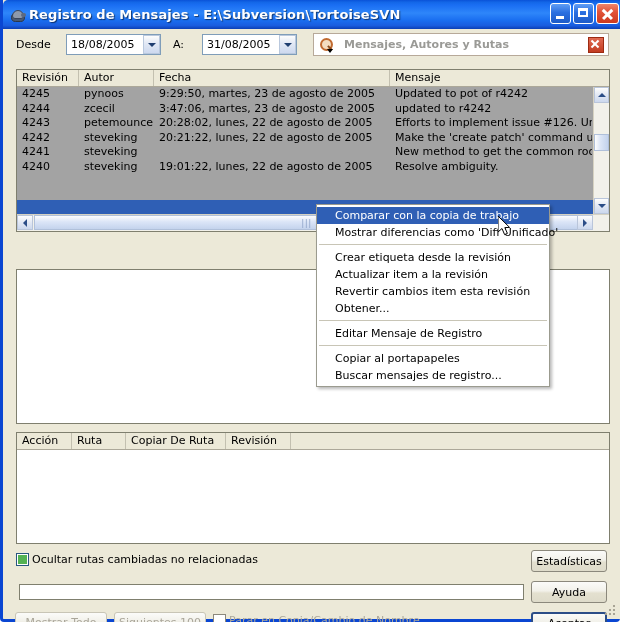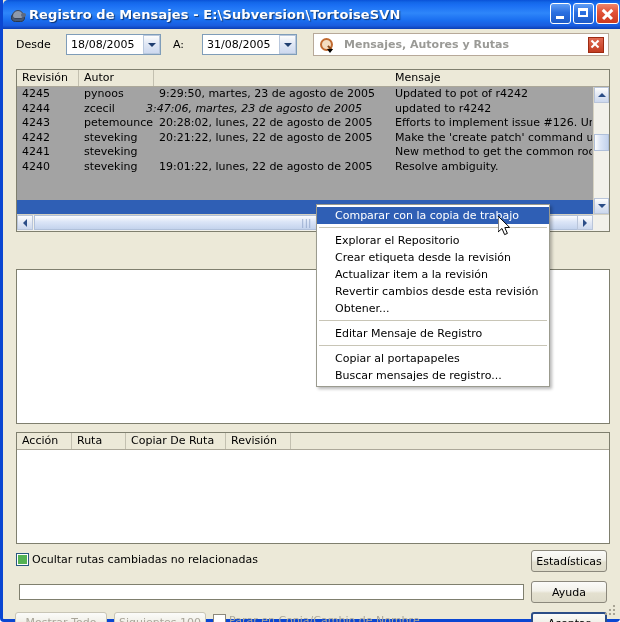--- a/index.html
+++ b/index.html
@@ -466,34 +466,35 @@
           <span class="x1"></span>
             <span class="x2"></span>
         </span>
       </div>
     </div>
 
     <div class="loglist">
       <div class="lhead">
         <div class="hcell" style="left:0; width:62px;">Revisión</div>
         <div class="hcell" style="left:62px; width:75px;">Autor</div>
+        <div class="hcell" style="left:137px; width:236px;">Fecha</div>
         <div class="hcell" style="left:373px; width:204px; border-right:none;">Mensaje</div>
       </div>
 
       <div class="lbody">
         <div class="lrow">
           <span class="cell" style="left:0;   width:62px;">4245</span>
           <span class="cell" style="left:62px; width:75px;">pynoos</span>
           <span class="cell" style="left:137px;width:236px;">9:29:50, martes, 23 de agosto de 2005</span>
           <span class="cell" style="left:373px;width:202px;">Updated to pot of r4242</span>
         </div>
         <div class="lrow">
           <span class="cell" style="left:0;   width:62px;">4244</span>
           <span class="cell" style="left:62px; width:75px;">zcecil</span>
-          <span class="cell" style="left:124px;width:236px;font-style:italic;">3:47:06, martes, 23 de agosto de 2005</span>
+          <span class="cell" style="left:137px;width:236px;">3:47:06, martes, 23 de agosto de 2005</span>
           <span class="cell" style="left:373px;width:202px;">updated to r4242</span>
         </div>
         <div class="lrow">
           <span class="cell" style="left:0;   width:62px;">4243</span>
           <span class="cell" style="left:62px; width:75px;">petemounce</span>
           <span class="cell" style="left:137px;width:236px;">20:28:02, lunes, 22 de agosto de 2005</span>
           <span class="cell" style="left:373px;width:202px;">Efforts to implement issue #126.  Unfortu</span>
         </div>
         <div class="lrow">
           <span class="cell" style="left:0;   width:62px;">4242</span>
@@ -576,25 +577,25 @@
         <i style="left:4px; top:8px;"></i>
         <i style="left:0px; top:8px;"></i>
       <i style="left:8px; top:4px;"></i>
         <i style="left:4px; top:4px;"></i>
       <i style="left:8px; top:0px;"></i>
     </div>
   </div>
 
   <div class="ctxmenu">
     <div class="mi sel">Comparar con la copia de trabajo</div>
+    <div class="mi">Mostrar diferencias como 'Diff Unificado'</div>
     <div class="msep"></div>
-    <div class="mi">Explorar el Repositorio</div>
     <div class="mi">Crear etiqueta desde la revisión</div>
     <div class="mi">Actualizar item a la revisión</div>
-    <div class="mi">Revertir cambios desde esta revisión</div>
+    <div class="mi">Revertir cambios item esta revisión</div>
     <div class="mi">Obtener...</div>
     <div class="msep"></div>
     <div class="mi">Editar Mensaje de Registro</div>
     <div class="msep"></div>
     <div class="mi">Copiar al portapapeles</div>
     <div class="mi">Buscar mensajes de registro...</div>
   </div>
 
   <div class="cursor">
     <svg width="16" height="22" viewBox="0 0 16 22">

